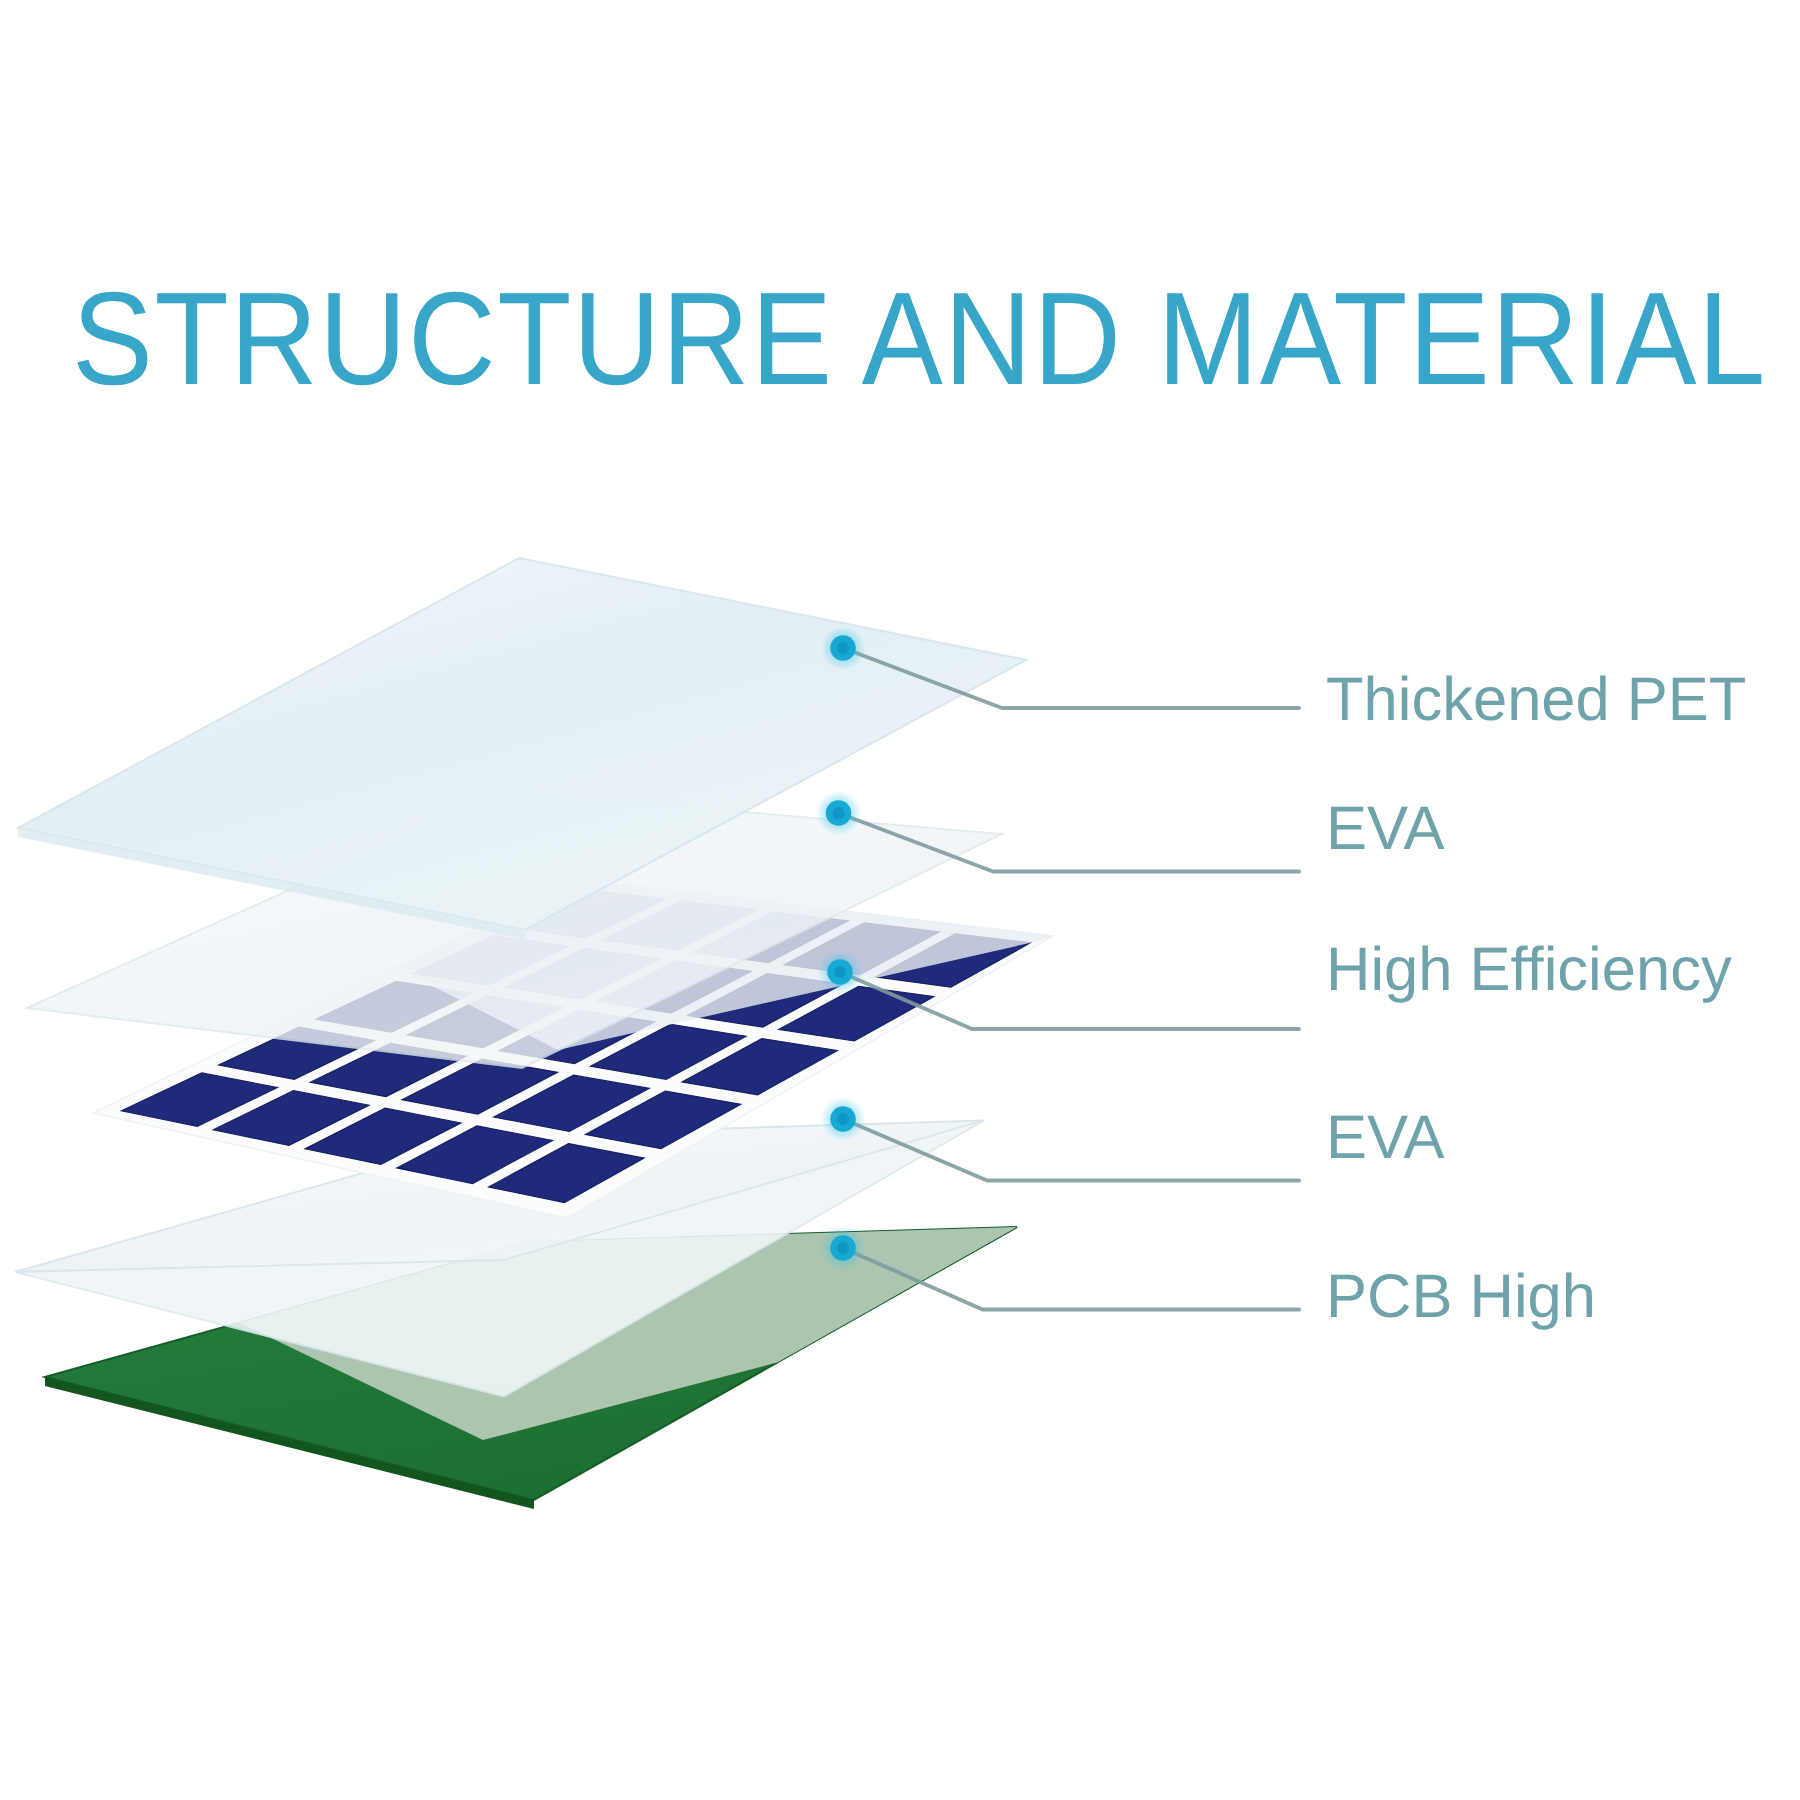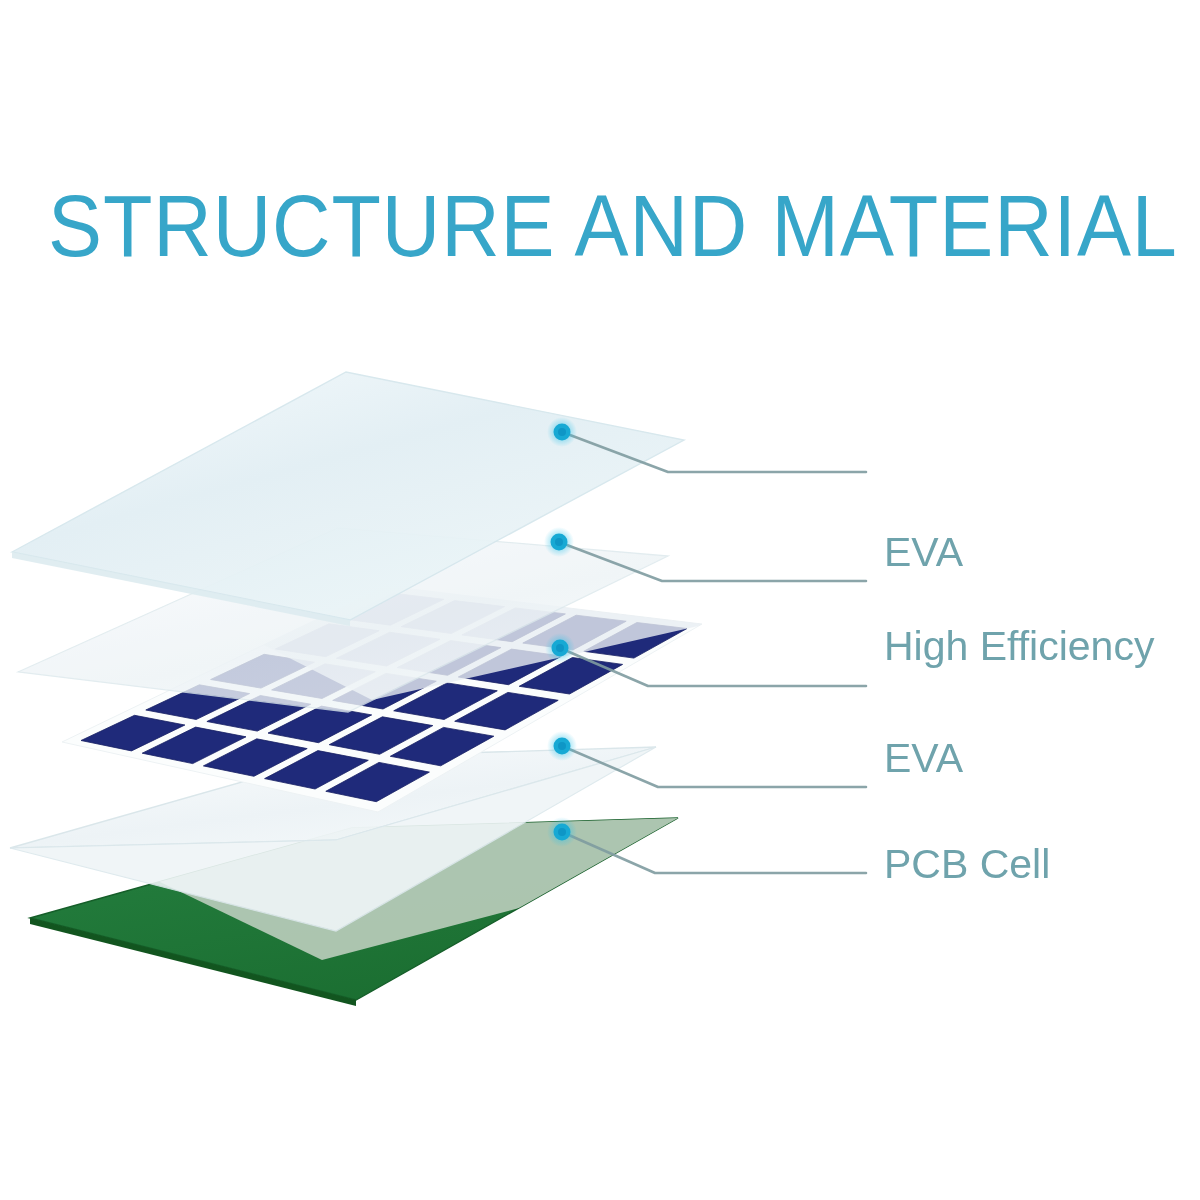--- a/index.html
+++ b/index.html
@@ -158,26 +158,29 @@
         <circle cx="562" cy="746" r="15" fill="url(#dotGlow)"></circle>
         <circle cx="562" cy="746" r="8.5" fill="#17A9D4"></circle>
         <circle cx="562" cy="746" r="4" fill="#0E96C6"></circle>
         <polyline points="562,832 655,873 866,873" fill="none" stroke="#7E9BA0" stroke-width="2.6" stroke-linejoin="round" stroke-linecap="round" opacity="0.9"></polyline>
         <circle cx="562" cy="832" r="15" fill="url(#dotGlow)"></circle>
         <circle cx="562" cy="832" r="8.5" fill="#17A9D4"></circle>
         <circle cx="562" cy="832" r="4" fill="#0E96C6"></circle>
       </g>
   </svg>
 
+  <div class="lbl" id="lbl-0" style="left: 884px; top: 444px; color: rgb(111, 163, 172);">
+      <div>Thickened PET</div>
+    </div>
   <div class="lbl" id="lbl-1" style="left: 884px; top: 530px; color: rgb(111, 163, 172);">
       <div>EVA</div>
     </div>
   <div class="lbl two-line" id="lbl-2" style="left: 884px; top: 624px; color: rgb(111, 163, 172);">
       <div>High Efficiency</div>
     </div>
   <div class="lbl" id="lbl-3" style="left: 884px; top: 736px; color: rgb(111, 163, 172);">
       <div>EVA</div>
     </div>
   <div class="lbl" id="lbl-4" style="left: 884px; top: 842px; color: rgb(111, 163, 172);">
-      <div>PCB Cell</div>
+      <div>PCB High</div>
     </div>
 
 </div>
 
 </body></html>

